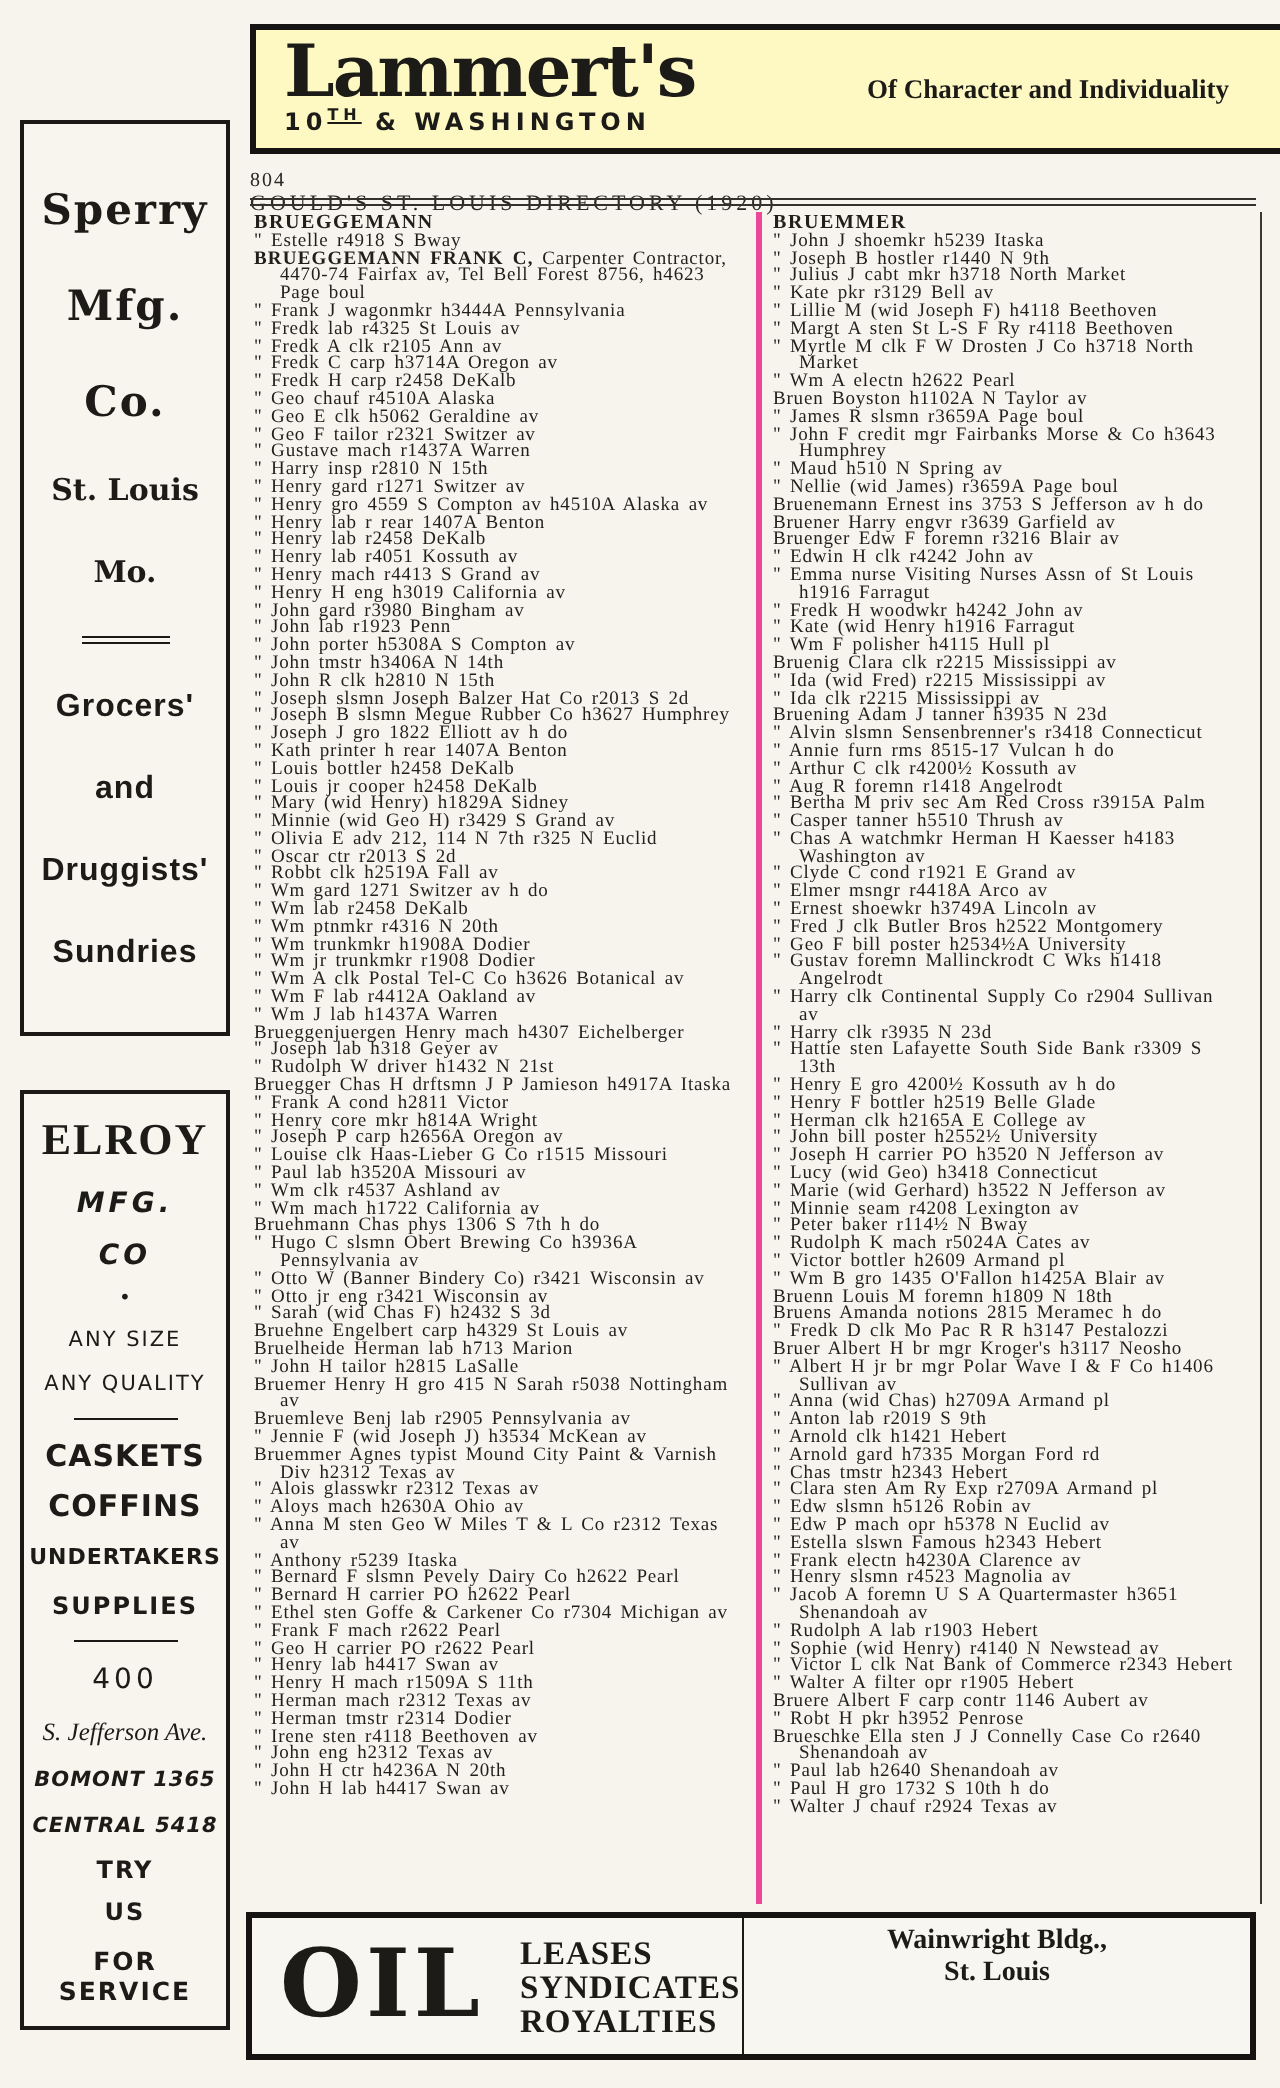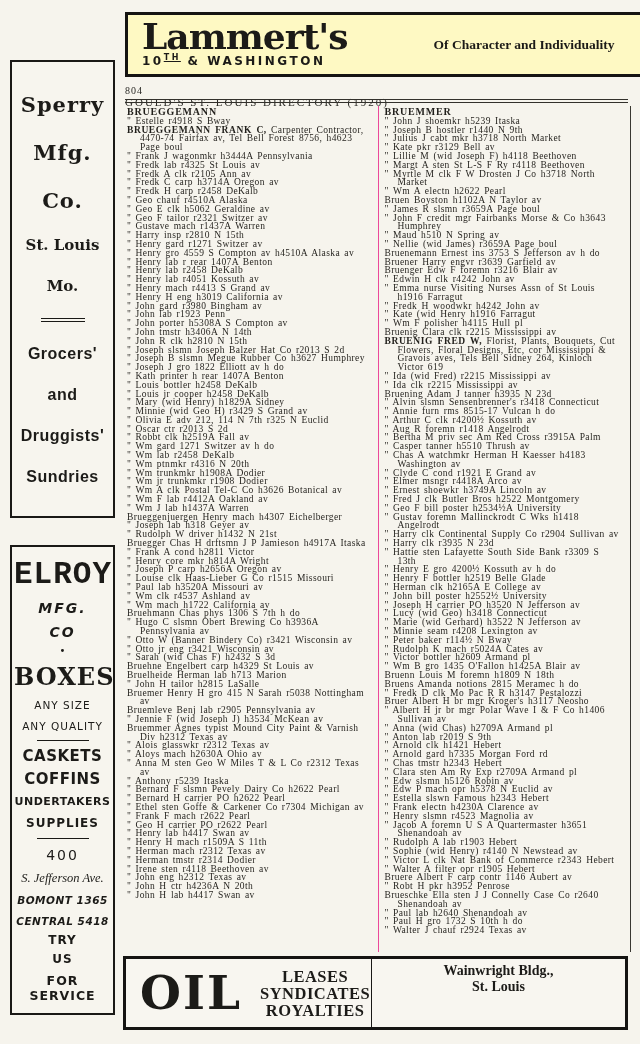--- a/index.html
+++ b/index.html
@@ -30,51 +30,51 @@
   .ad-box { position:absolute; border:2px solid #1a1916; background:#f7f5ee; text-align:center; }
   .ad-sperry { left:10px; top:60px; width:105px; height:458px; display:flex; flex-direction:column;
                justify-content:space-around; padding:18px 2px; }
   .blackletter { font-family:"DejaVu Serif", serif; font-weight:bold; font-size:21px; letter-spacing:1px; }
   .blackletter-sm { font-family:"DejaVu Serif", serif; font-weight:bold; font-size:15px; }
   .dbl-rule { width:44px; margin:0 auto; height:4px; border-top:1.5px solid #1a1916; border-bottom:1.5px solid #1a1916; }
   .gothic-bold { font-family:"Liberation Sans", sans-serif; font-weight:bold; font-size:16px; letter-spacing:0.5px; }
 
   .ad-elroy { left:10px; top:545px; width:105px; height:470px; display:flex; flex-direction:column;
               justify-content:space-between; padding:10px 2px; font-family:"DejaVu Sans", sans-serif; }
-  .elroy-name { font-family:Liberation Mono, monospace; font-weight:bold; font-size:31px; letter-spacing:1px; }
+  .elroy-name { font-family:Liberation Serif, serif; font-weight:bold; font-size:22px; letter-spacing:1px; }
   .elroy-mfg { font-weight:bold; font-size:14px; font-style:italic; letter-spacing:2px; }
   .elroy-dot { font-size:10px; line-height:6px; }
   .elroy-boxes { font-family:"DejaVu Serif", serif; font-weight:bold; font-size:24px; letter-spacing:1px; }
   .elroy-any { font-size:10.5px; letter-spacing:1px; }
   .hr-short { width:52px; margin:0 auto; border-top:1.5px solid #1a1916; }
   .caskets { font-size:15px; font-weight:bold; letter-spacing:0.5px; line-height:15px; }
   .undertakers { font-size:11px; font-weight:bold; letter-spacing:0.5px; }
   .supplies { font-size:12px; font-weight:bold; letter-spacing:1px; }
   .addr-400 { font-size:14px; letter-spacing:2px; }
   .addr-street { font-family:Liberation Serif, serif; font-style:italic; font-size:12.5px; }
   .phone { font-size:10.5px; font-weight:bold; font-style:italic; letter-spacing:0.5px; }
   .try-us { font-size:12px; font-weight:bold; letter-spacing:1px; line-height:11px; }
   .for-service { font-size:12.5px; font-weight:bold; letter-spacing:1px; }
 
   
   .columns { position:absolute; left:125px; top:106px; width:506px; height:846px; display:flex;
              border-right:1px solid #3a3831; }
   .col { width:253px; height:846px; overflow:hidden; padding:2px 10px 0 2px; }
-  .col-right { border-left:1px solid #ec4899; padding-left:6px; }
+  .col-right { border-left:3px solid #ec4899; padding-left:6px; }
   .entry { font-size:9.5px; line-height:8.8px; letter-spacing:0.4px; word-spacing:1.5px;
            padding-left:13px; text-indent:-13px; color:#211f1b; }
   .entry-header { font-weight:bold; font-size:10px; letter-spacing:0.8px; }
   .entry-bold { font-weight:bold; letter-spacing:0.6px; }
 
   
   .bottom-ads { position:absolute; left:123px; top:956px; width:505px; height:74px;
                 border:3px solid #151412; display:flex; background:#f8f6f0; }
   .oil-cell { width:246px; display:flex; align-items:center; border-right:1.5px solid #1a1916; padding-left:14px; }
   .oil-word { font-family:"DejaVu Serif", serif; font-weight:bold; font-size:47px; letter-spacing:2px; line-height:40px; }
-  .oil-list { margin-left:18px; font-family:"Liberation Serif", serif; font-weight:bold; font-size:16.5px; line-height:17px; letter-spacing:0.5px;text-align:center; }
+  .oil-list { margin-left:18px; font-family:"Liberation Serif", serif; font-weight:bold; font-size:16.5px; line-height:17px; letter-spacing:0.5px; }
   .fiske-cell { flex:1; text-align:center; padding-top:4px; }
   .fiske-name { font-family:"Liberation Serif", serif; font-weight:bold; font-size:23px; letter-spacing:1px; }
   .fiske-line { font-family:"Liberation Serif", serif; font-weight:bold; font-size:14px; line-height:16px; }
 </style>
 </head>
 <body>
 
 <div class="page">
 
   <div class="banner">
@@ -105,21 +105,20 @@
     <div class="gothic-bold">and</div>
     <div class="gothic-bold">Druggists'</div>
     <div class="gothic-bold">Sundries</div>
   </div>
 
   <div class="ad-box ad-elroy">
     <div class="elroy-name">ELROY</div>
     <div class="elroy-mfg">MFG.</div>
     <div class="elroy-mfg">CO</div>
     <div class="elroy-dot">•</div>
-    <div class="elroy-boxes">BOXES</div>
     <div class="elroy-any">ANY SIZE</div>
     <div class="elroy-any">ANY QUALITY</div>
     <div class="hr-short"></div>
     <div class="caskets">CASKETS</div>
     <div class="caskets">COFFINS</div>
     <div class="undertakers">UNDERTAKERS</div>
     <div class="supplies">SUPPLIES</div>
     <div class="hr-short"></div>
     <div class="addr-400">400</div>
     <div class="addr-street">S. Jefferson Ave.</div>
@@ -234,21 +233,20 @@
         <div class="entry">" Nellie (wid James) r3659A Page boul</div>
         <div class="entry">Bruenemann Ernest ins 3753 S Jefferson av h do</div>
         <div class="entry">Bruener Harry engvr r3639 Garfield av</div>
         <div class="entry">Bruenger Edw F foremn r3216 Blair av</div>
         <div class="entry">" Edwin H clk r4242 John av</div>
         <div class="entry">" Emma nurse Visiting Nurses Assn of St Louis h1916 Farragut</div>
         <div class="entry">" Fredk H woodwkr h4242 John av</div>
         <div class="entry">" Kate (wid Henry h1916 Farragut</div>
         <div class="entry">" Wm F polisher h4115 Hull pl</div>
         <div class="entry">Bruenig Clara clk r2215 Mississippi av</div>
-        <div class="entry"><span class="entry-bold">BRUENIG FRED W,</span> Florist, Plants, Bouquets, Cut Flowers, Floral Designs, Etc, cor Mississippi &amp; Gravois aves, Tels Bell Sidney 264, Kinloch Victor 619</div>
         <div class="entry">" Ida (wid Fred) r2215 Mississippi av</div>
         <div class="entry">" Ida clk r2215 Mississippi av</div>
         <div class="entry">Bruening Adam J tanner h3935 N 23d</div>
         <div class="entry">" Alvin slsmn Sensenbrenner's r3418 Connecticut</div>
         <div class="entry">" Annie furn rms 8515-17 Vulcan h do</div>
         <div class="entry">" Arthur C clk r4200½ Kossuth av</div>
         <div class="entry">" Aug R foremn r1418 Angelrodt</div>
         <div class="entry">" Bertha M priv sec Am Red Cross r3915A Palm</div>
         <div class="entry">" Casper tanner h5510 Thrush av</div>
         <div class="entry">" Chas A watchmkr Herman H Kaesser h4183 Washington av</div>

